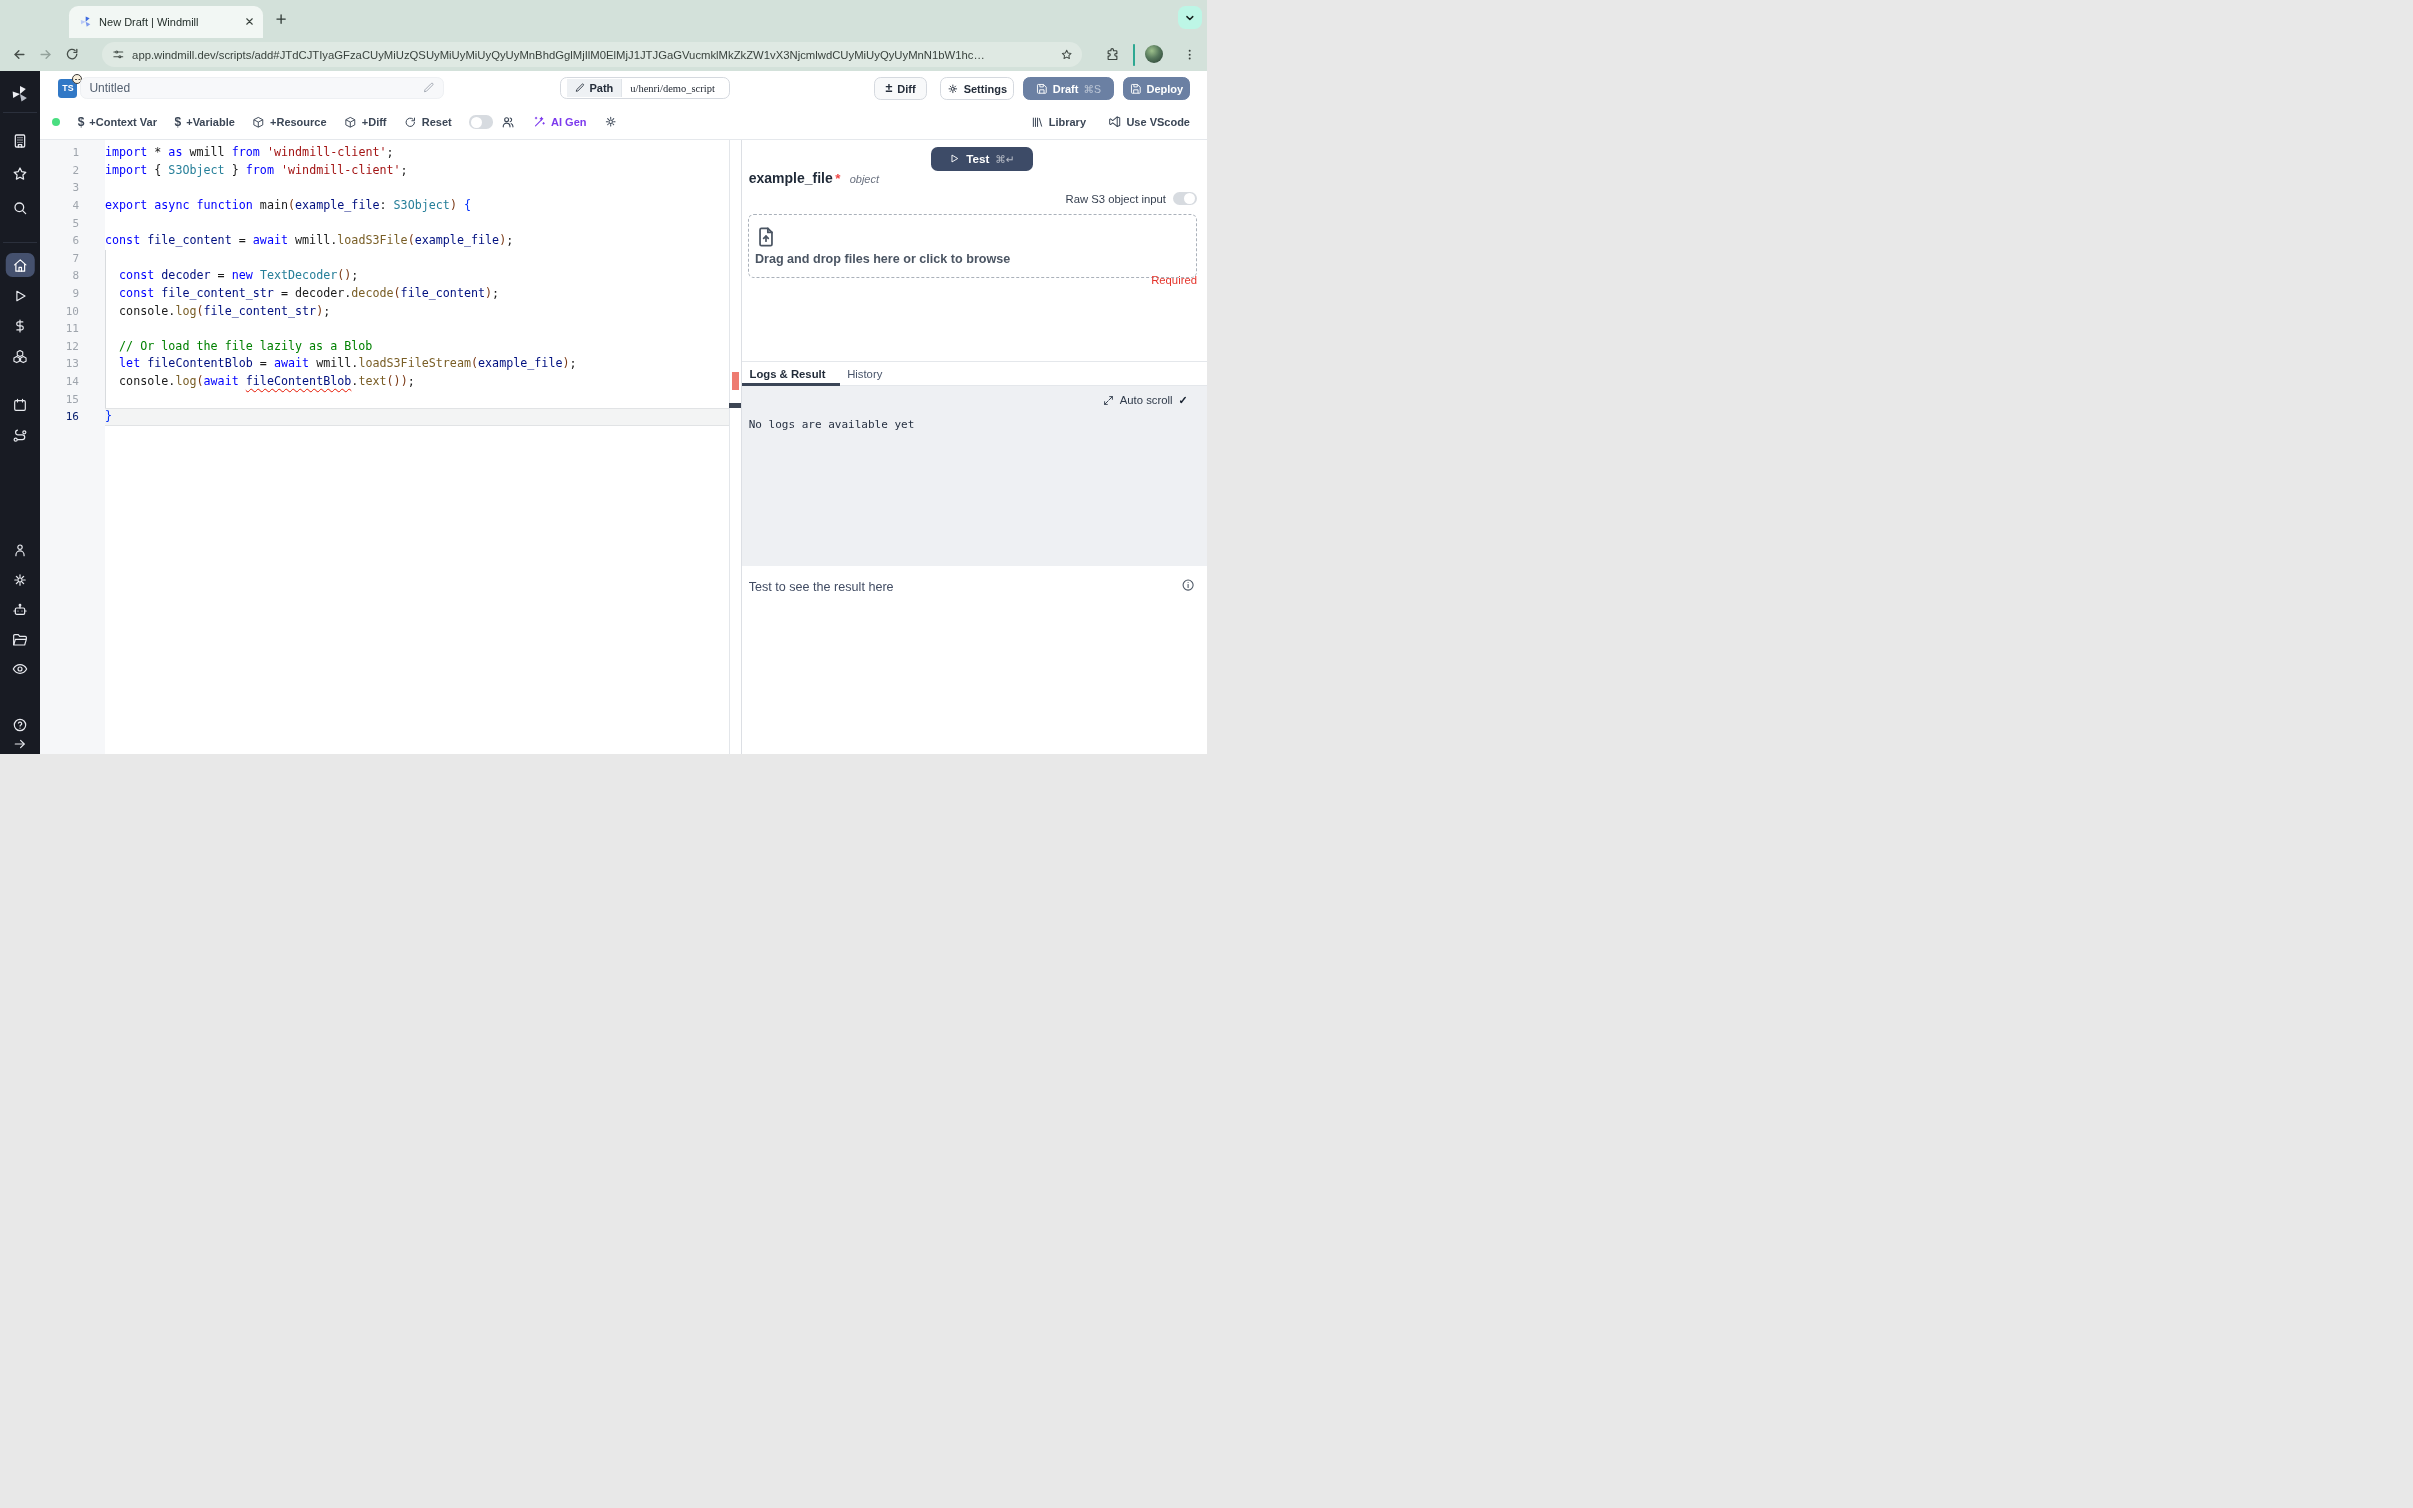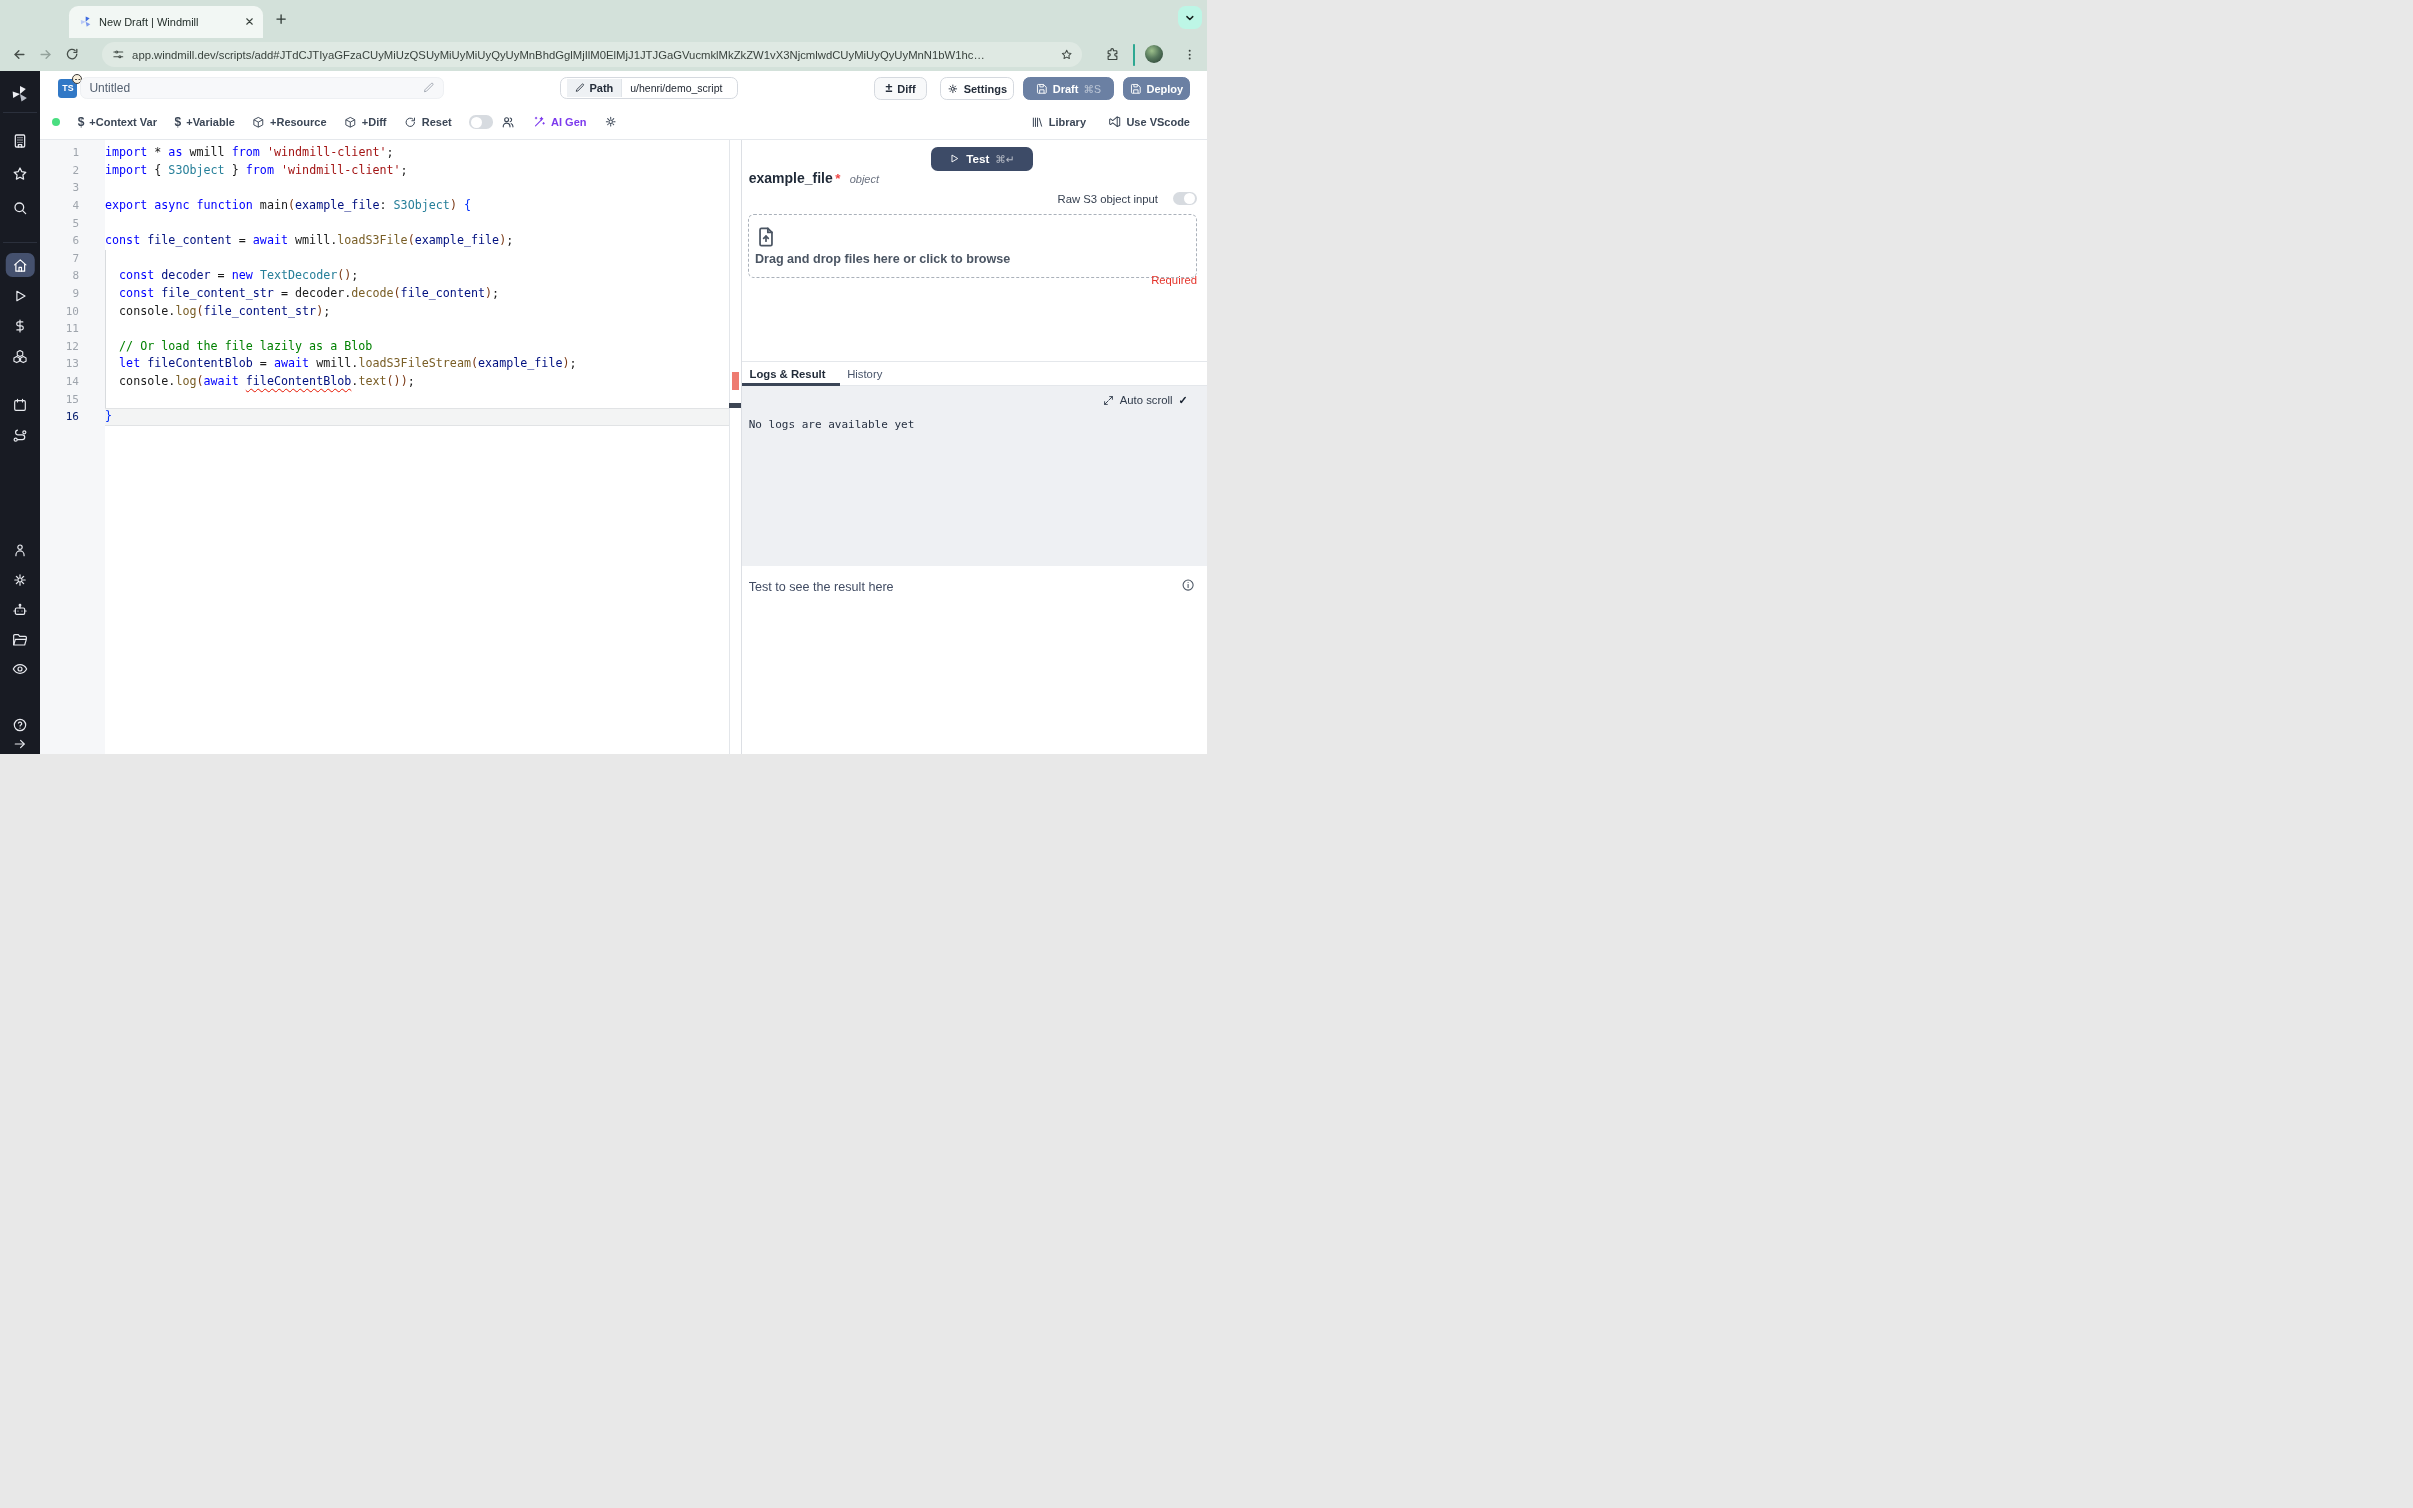--- a/index.html
+++ b/index.html
@@ -46,21 +46,21 @@
   .bun-badge{position:absolute;right:-4.2px;top:-5px;width:10px;height:10px;border-radius:50%;
     background:#f9f0dd;border:0.8px solid #3a3a3a;}
   .bun-badge:before{content:"";position:absolute;left:2.5px;top:4.2px;width:1.7px;height:1.7px;border-radius:50%;background:#333;box-shadow:3.4px 0 0 #333;}
   .title-pill{position:absolute;left:40px;top:5.9px;width:364px;height:22.6px;background:#f7f8fa;border:0.8px solid #eef0f3;
     border-radius:6.7px;display:flex;align-items:center;padding:0 8.4px;cursor:text;}
   .title-text{flex:1;font-size:12px;color:#546070;}
   .path-pill{position:absolute;left:520px;top:5.9px;height:22.6px;border:0.8px solid #d5d9df;border-radius:6.7px;
     display:flex;align-items:stretch;overflow:hidden;cursor:pointer;background:#fff;}
   .path-left{background:#eef1f4;display:flex;align-items:center;gap:5px;padding:0 7.5px;
     font-size:11px;font-weight:bold;color:#242d3a;border-right:0.8px solid #e0e4e9;}
-  .path-right{display:flex;align-items:center;padding:0 8.4px;font-family:Liberation Sans, sans-serif;
+  .path-right{display:flex;align-items:center;padding:0 8.4px;font-family:Liberation Serif, serif;
     font-size:10.5px;color:#1c232e;}
   .hbtn{position:absolute;top:5.9px;height:23.5px;border:0.8px solid #d5d9df;border-radius:6.7px;background:#fff;
     display:flex;align-items:center;justify-content:center;gap:5px;font-size:11px;font-weight:bold;color:#242d3a;cursor:pointer;}
   .hbtn.gray{background:#f8f9fa;}
   .hbtn.solid{background:#6b80a3;border-color:#6b80a3;color:#fff;}
   .hbtn .shortcut{color:rgba(255,255,255,0.55);font-weight:normal;font-size:10.5px;}
   .diff-glyph{font-size:12.6px;line-height:1;color:#242d3a;}
 
   
   .toolbar{position:absolute;top:34px;left:0;right:0;height:35px;border-bottom:0.8px solid #e5e8ec;
@@ -97,21 +97,21 @@
   
   .rightpanel{position:absolute;top:69px;left:701px;right:0;bottom:0;background:#fff;border-left:0.8px solid #dcdfe4;}
   .test-btn{position:absolute;left:189px;top:6.7px;width:102px;height:24px;background:#3d4b67;border:none;
     border-radius:6.7px;color:#fff;display:flex;align-items:center;justify-content:center;gap:5.9px;cursor:pointer;}
   .test-label{font-size:11.7px;font-weight:bold;}
   .test-shortcut{font-size:10.5px;color:rgba(255,255,255,0.62);}
   .arg-row{position:absolute;left:6.7px;top:30px;display:flex;align-items:baseline;gap:2.5px;}
   .arg-name{font-size:14px;font-weight:bold;color:#1f2937;}
   .arg-star{color:#ef4444;font-size:13.4px;font-weight:bold;}
   .arg-type{font-style:italic;font-size:11px;color:#6b7280;margin-left:6.7px;}
-  .raws3-row{position:absolute;right:10px;top:52px;display:flex;align-items:center;gap:15px;}
+  .raws3-row{position:absolute;right:10px;top:52px;display:flex;align-items:center;gap:7px;}
   .raws3-label{font-size:11.3px;color:#374151;}
   .dropzone{position:absolute;left:5.9px;right:10px;top:74px;height:64px;border:1.7px dashed #aab1ba;border-radius:5.9px;
     background:#fff;display:flex;flex-direction:column;align-items:flex-start;justify-content:center;gap:4.2px;
     color:#4b5563;cursor:pointer;}
   .dz-label{font-size:12.6px;font-weight:bold;color:#4b5563;}
   .required{position:absolute;right:10px;top:134px;font-size:11.3px;color:#e5342b;}
   .tabsbar{position:absolute;left:0;right:0;top:221px;height:25px;border-top:0.8px solid #e4e7eb;
     border-bottom:0.8px solid #e4e7eb;display:flex;align-items:stretch;background:#fff;}
   .rtab{position:relative;display:flex;align-items:center;padding:0 14.2px 0 7.5px;font-size:11.3px;
     color:#49556a;background:none;border:none;cursor:pointer;}

